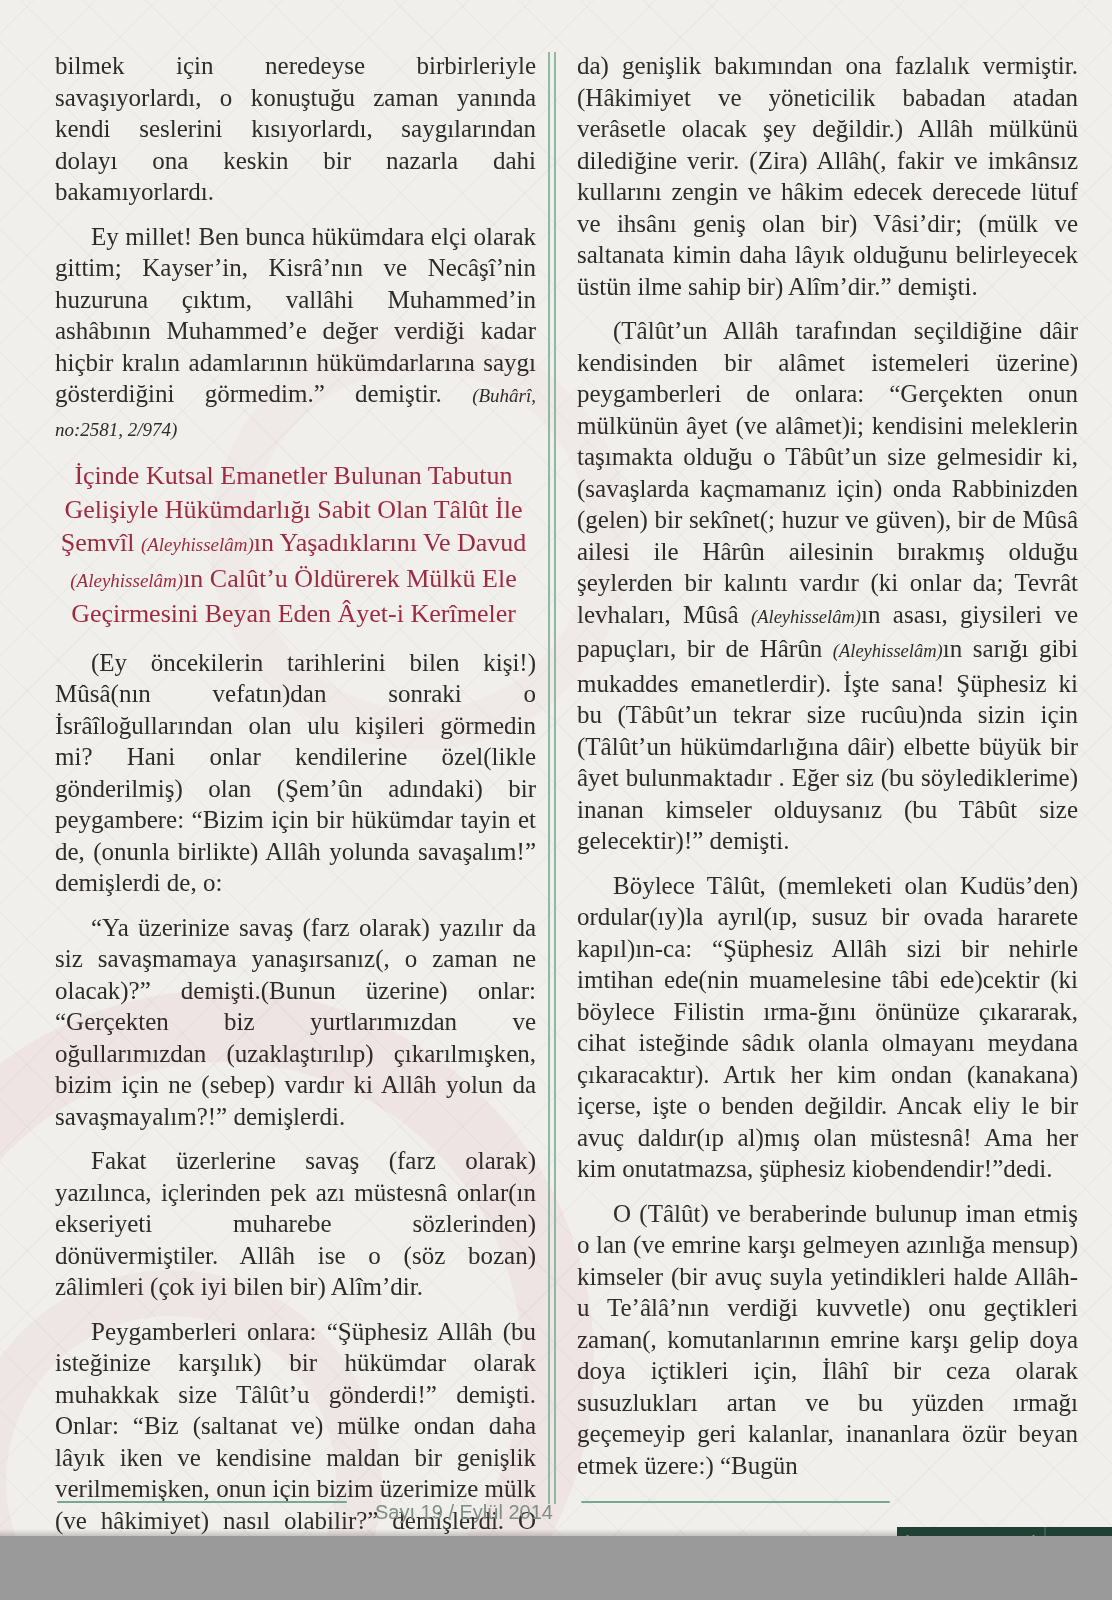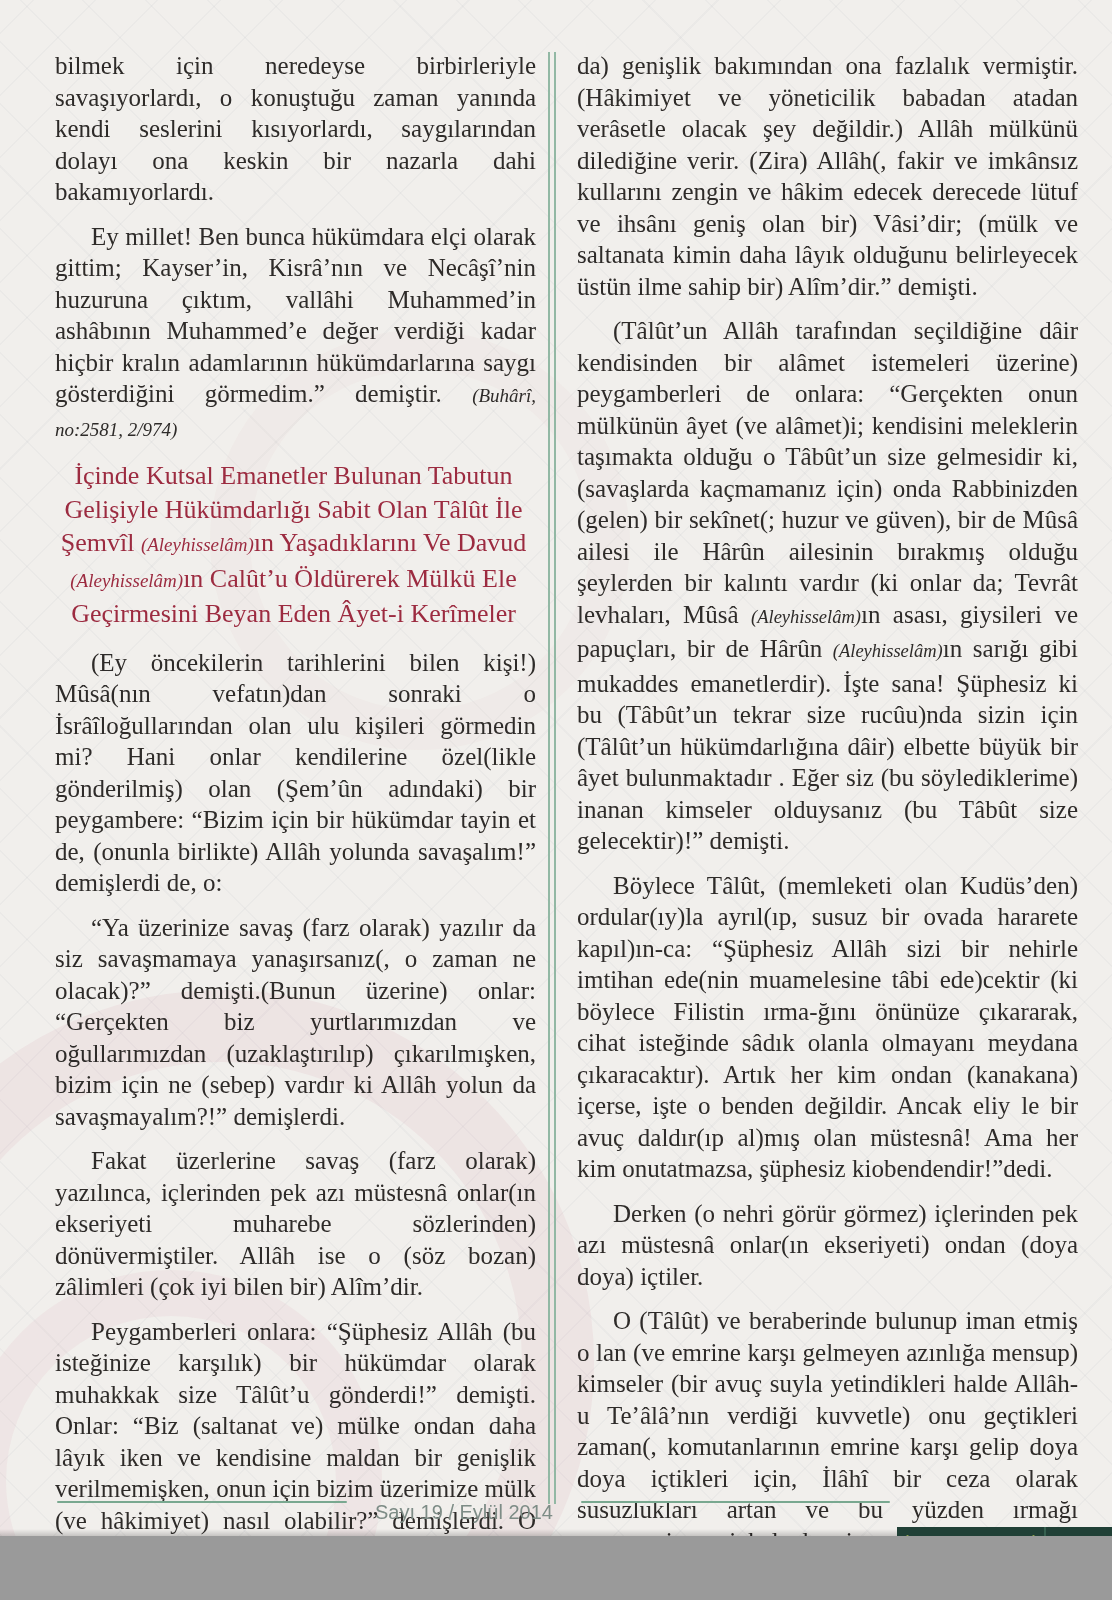--- a/index.html
+++ b/index.html
@@ -96,21 +96,20 @@
         <p class="heading"><span class="seg-b">İçinde Kutsal Emanetler Bulunan Tabutun Gelişiyle Hükümdarlığı Sabit Olan Tâlût İle Şemvîl </span><span class="seg-i">(Aleyhisselâm)</span><span class="seg-b">ın Yaşadıklarını Ve Davud </span><span class="seg-i">(Aleyhisselâm)</span><span class="seg-b">ın Calût’u Öldürerek Mülkü Ele Geçirmesini Beyan Eden Âyet-i Kerîmeler</span></p>
         <p class="para indent"><span class="seg-r">(Ey öncekilerin tarihlerini bilen kişi!) </span><span class="seg-b">Mûsâ</span><span class="seg-r">(nın vefatın)</span><span class="seg-b">dan sonraki o İsrâîloğullarından olan ulu kişileri görmedin mi? Hani onlar kendilerine özel</span><span class="seg-r">(likle gönderilmiş) </span><span class="seg-b">olan </span><span class="seg-r">(Şem’ûn adındaki) </span><span class="seg-b">bir peygambere: “Bizim için bir hükümdar tayin et de, </span><span class="seg-r">(onunla birlikte) </span><span class="seg-b">Allâh yolunda savaşalım!” demişlerdi de, o:</span></p>
         <p class="para indent"><span class="seg-b">“Ya üzerinize savaş </span><span class="seg-r">(farz olarak) </span><span class="seg-b">yazılır da siz savaşmamaya yanaşırsanız</span><span class="seg-r">(, o zaman ne olacak)</span><span class="seg-b">?” demişti.</span><span class="seg-r">(Bunun üzerine) </span><span class="seg-b">onlar: “Gerçekten biz yurtlarımızdan ve oğullarımızdan </span><span class="seg-r">(uzaklaştırılıp) </span><span class="seg-b">çıkarılmışken, bizim için ne </span><span class="seg-r">(sebep) </span><span class="seg-b">vardır ki Allâh yolun da savaşmayalım?!” demişlerdi.</span></p>
         <p class="para indent"><span class="seg-b">Fakat üzerlerine savaş </span><span class="seg-r">(farz olarak) </span><span class="seg-b">yazılınca, içlerinden pek azı müstesnâ onlar</span><span class="seg-r">(ın ekseriyeti muharebe sözlerinden) </span><span class="seg-b">dönüvermiştiler. Allâh ise o </span><span class="seg-r">(söz bozan) </span><span class="seg-b">zâlimleri </span><span class="seg-r">(çok iyi bilen bir) </span><span class="seg-b">Alîm’dir.</span></p>
         <p class="para indent"><span class="seg-b">Peygamberleri onlara: “Şüphesiz Allâh </span><span class="seg-r">(bu isteğinize karşılık) </span><span class="seg-b">bir hükümdar olarak muhakkak size Tâlût’u gönderdi!” demişti. Onlar: “Biz </span><span class="seg-r">(saltanat ve) </span><span class="seg-b">mülke ondan daha lâyık iken ve kendisine maldan bir genişlik verilmemişken, onun için bizim üzerimize mülk </span><span class="seg-r">(ve hâkimiyet) </span><span class="seg-b">nasıl olabilir?” demişlerdi. O </span><span class="seg-r">(peygamberleri de onlara)</span><span class="seg-b">: “Şüphesiz ki Allâh onu sizin üzerinize </span></p>
       </div>
     <div class="col col-right" id="col-right">
         <p class="para"><span class="seg-r">da) </span><span class="seg-b">genişlik bakımından ona fazlalık vermiştir. </span><span class="seg-r">(Hâkimiyet ve yöneticilik babadan atadan verâsetle olacak şey değildir.) </span><span class="seg-b">Allâh mülkünü dilediğine verir. </span><span class="seg-r">(Zira) </span><span class="seg-b">Allâh</span><span class="seg-r">(, fakir ve imkânsız kullarını zengin ve hâkim edecek derecede lütuf ve ihsânı geniş olan bir) </span><span class="seg-b">Vâsi’dir; </span><span class="seg-r">(mülk ve saltanata kimin daha lâyık olduğunu belirleyecek üstün ilme sahip bir) </span><span class="seg-b">Alîm’dir.” demişti.</span></p>
         <p class="para indent"><span class="seg-r">(Tâlût’un Allâh tarafından seçildiğine dâir kendisinden bir alâmet istemeleri üzerine) </span><span class="seg-b">peygamberleri de onlara: “Gerçekten onun mülkünün âyet </span><span class="seg-r">(ve alâmet)</span><span class="seg-b">i; kendisini meleklerin taşımakta olduğu o Tâbût’un size gelmesidir ki, </span><span class="seg-r">(savaşlarda kaçmamanız için) </span><span class="seg-b">onda Rabbinizden </span><span class="seg-r">(gelen) </span><span class="seg-b">bir sekînet</span><span class="seg-r">(; huzur ve güven)</span><span class="seg-b">, bir de Mûsâ ailesi ile Hârûn ailesinin bırakmış olduğu şeylerden bir kalıntı vardır </span><span class="seg-r">(ki onlar da; Tevrât levhaları, Mûsâ </span><span class="seg-i">(Aleyhisselâm)</span><span class="seg-r">ın asası, giysileri ve papuçları, bir de Hârûn </span><span class="seg-i">(Aleyhisselâm)</span><span class="seg-r">ın sarığı gibi mukaddes emanetlerdir)</span><span class="seg-b">. İşte sana! Şüphesiz ki bu </span><span class="seg-r">(Tâbût’un tekrar size rucûu)</span><span class="seg-b">nda sizin için </span><span class="seg-r">(Tâlût’un hükümdarlığına dâir) </span><span class="seg-b">elbette büyük bir âyet bulunmaktadır . Eğer siz </span><span class="seg-r">(bu söylediklerime) </span><span class="seg-b">inanan kimseler olduysanız </span><span class="seg-r">(bu Tâbût size gelecektir)</span><span class="seg-b">!” demişti.</span></p>
         <p class="para indent"><span class="seg-b">Böylece Tâlût, </span><span class="seg-r">(memleketi olan Kudüs’den) </span><span class="seg-b">ordular</span><span class="seg-r">(ıy)</span><span class="seg-b">la ayrıl</span><span class="seg-r">(ıp, susuz bir ovada hararete kapıl)</span><span class="seg-b">ın-ca: “Şüphesiz Allâh sizi bir nehirle imtihan ede</span><span class="seg-r">(nin muamelesine tâbi ede)</span><span class="seg-b">cektir </span><span class="seg-r">(ki böylece Filistin ırma-ğını önünüze çıkararak, cihat isteğinde sâdık olanla olmayanı meydana çıkaracaktır)</span><span class="seg-b">. Artık her kim ondan </span><span class="seg-r">(kanakana) </span><span class="seg-b">içerse, işte o benden değildir. Ancak eliy le bir avuç daldır</span><span class="seg-r">(ıp al)</span><span class="seg-b">mış olan müstesnâ! Ama her kim onutatmazsa, şüphesiz kiobendendir!”dedi.</span></p>
-        <p class="para indent"><span class="seg-b">Derken </span><span class="seg-r">(o nehri görür görmez) </span><span class="seg-b">içlerinden pek azı müstesnâ onlar</span><span class="seg-r">(ın ekseriyeti) </span><span class="seg-b">ondan </span><span class="seg-r">(doya doya) </span><span class="seg-b">içtiler.</span></p>
         <p class="para indent"><span class="seg-b">O </span><span class="seg-r">(Tâlût) </span><span class="seg-b">ve beraberinde bulunup iman etmiş o lan </span><span class="seg-r">(ve emrine karşı gelmeyen azınlığa mensup) </span><span class="seg-b">kimseler </span><span class="seg-r">(bir avuç suyla yetindikleri halde Allâh-u Te’âlâ’nın verdiği kuvvetle) </span><span class="seg-b">onu geçtikleri zaman</span><span class="seg-r">(, komutanlarının emrine karşı gelip doya doya içtikleri için, İlâhî bir ceza olarak susuzlukları artan ve bu yüzden ırmağı geçemeyip geri kalanlar, inananlara özür beyan etmek üzere:) </span><span class="seg-b">“Bugün</span></p>
       </div>
   </div>
 
   <div class="divider"></div>
 
   <div class="footer">
     <div class="fline fline-l"></div>
     <span class="footer-text">Sayı 19 / Eylül 2014</span>
     <div class="fline fline-r"></div>

